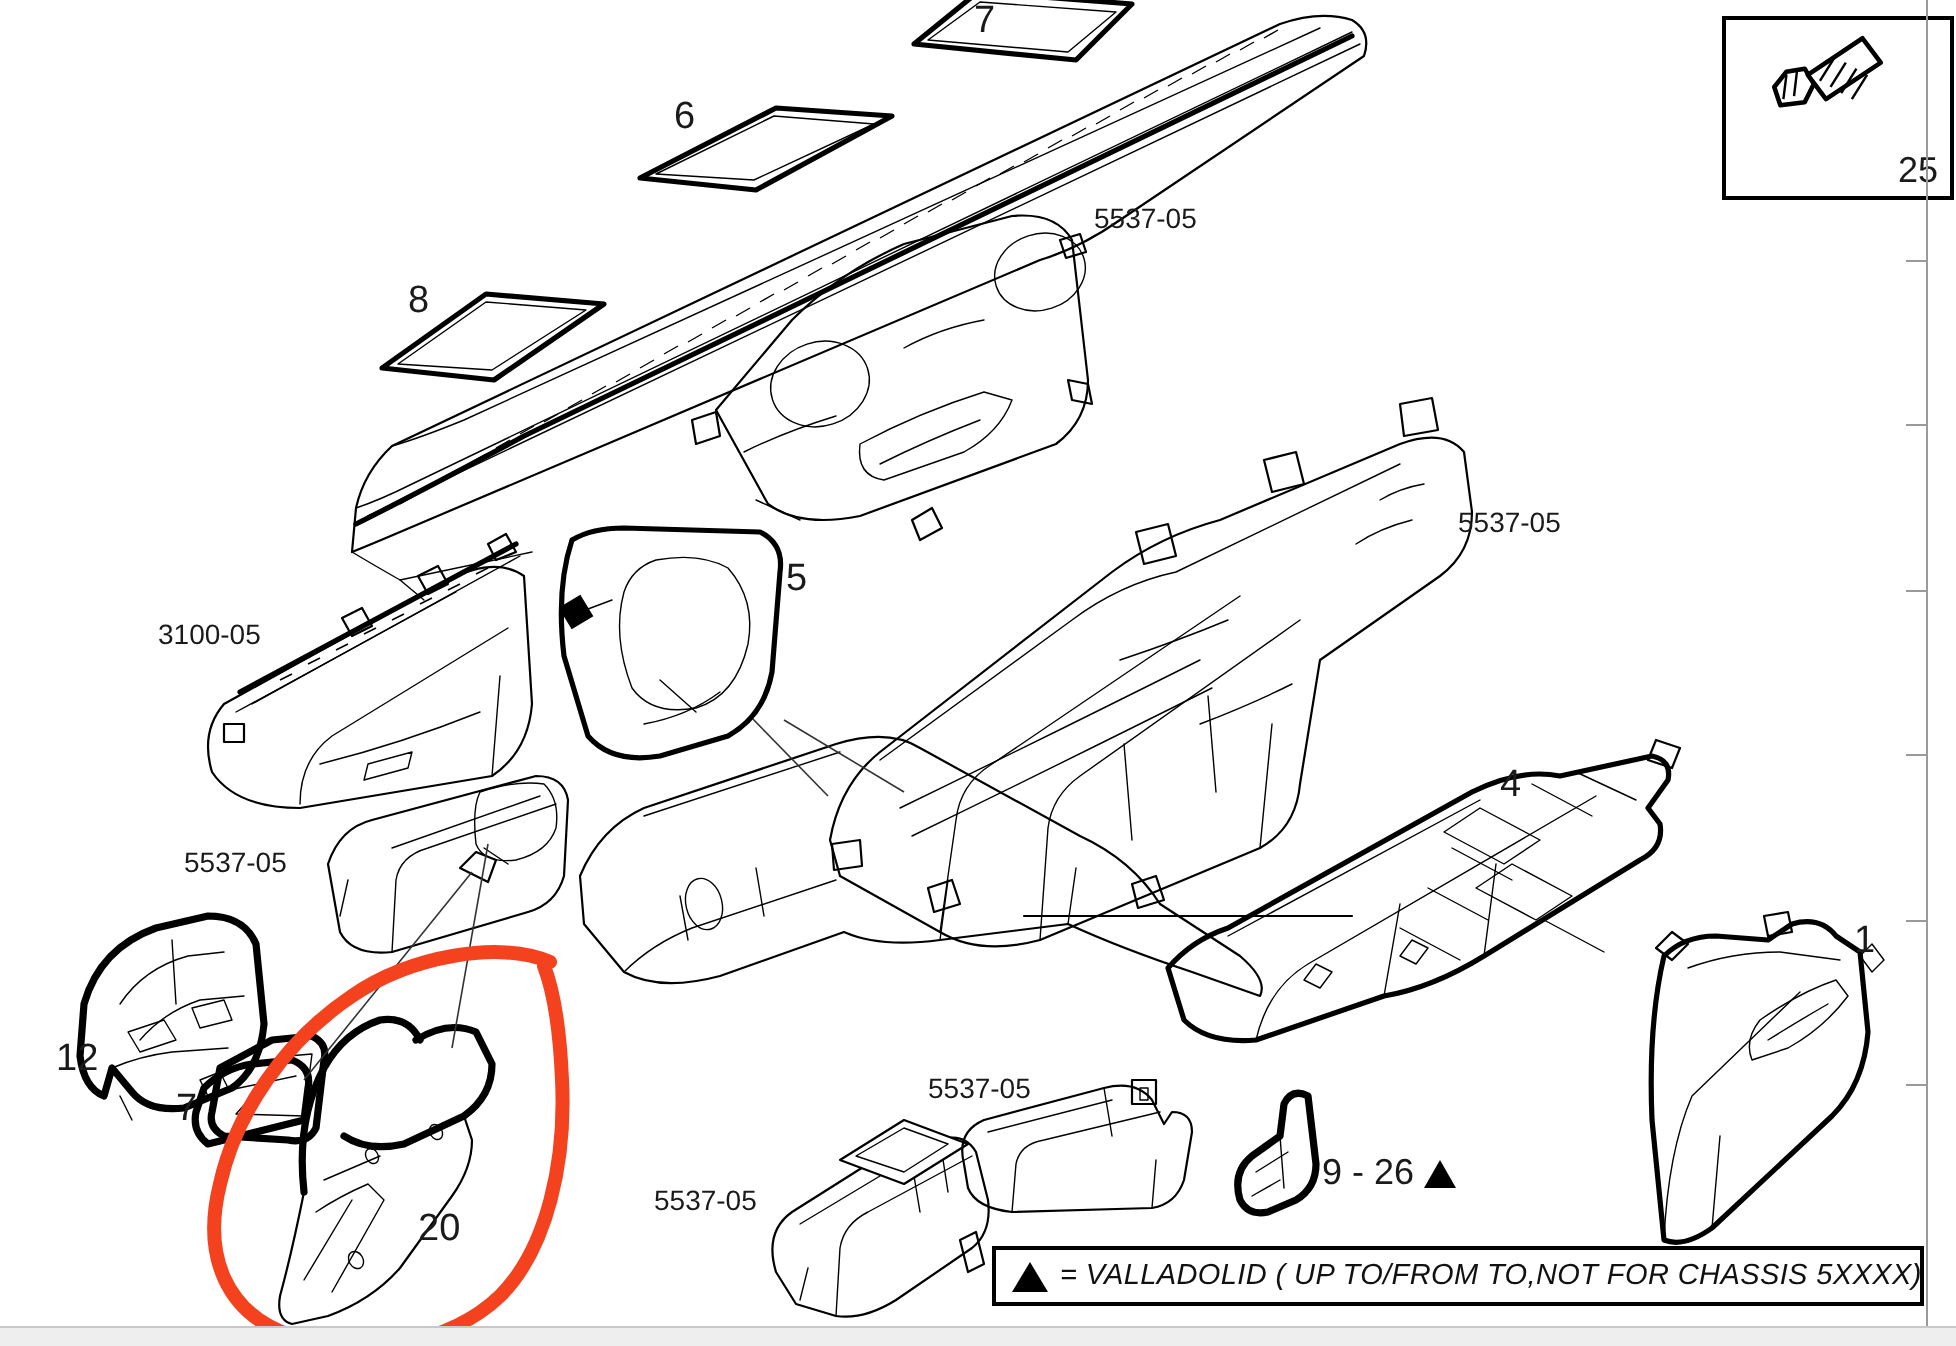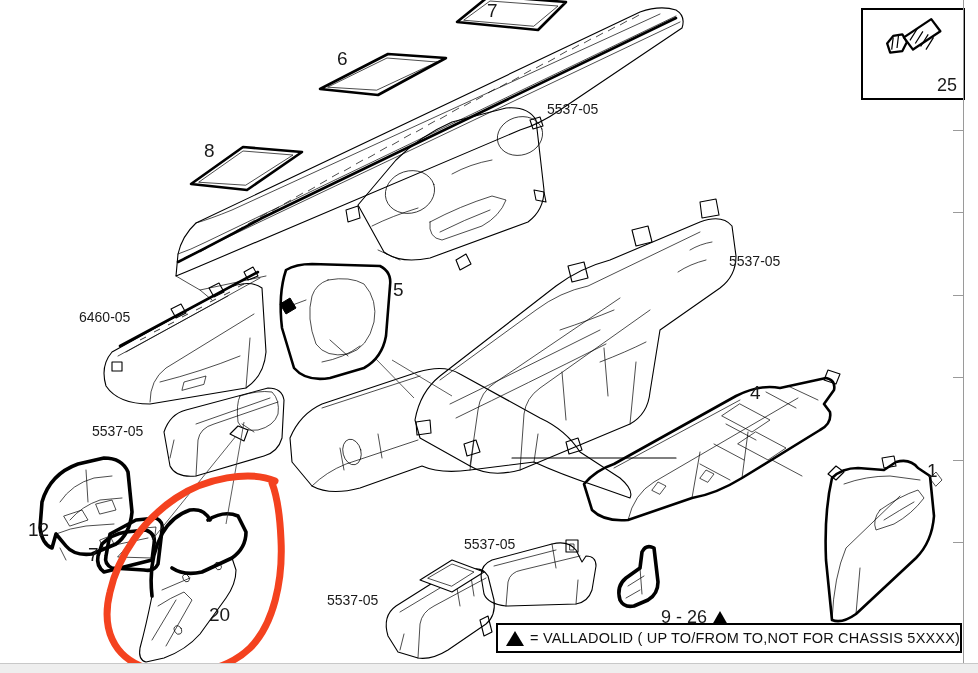--- a/index.html
+++ b/index.html
@@ -411,47 +411,47 @@
   <div class="lbl lbl-num" style="left:204px; top:140px;">8</div>
   <div class="lbl lbl-num" style="left:393px; top:279px;">5</div>
   <div class="lbl lbl-num" style="left:750px; top:382px;">4</div>
   <div class="lbl lbl-num" style="left:927px; top:460px;">1</div>
   <div class="lbl lbl-num" style="left:28px;  top:519px;">12</div>
   <div class="lbl lbl-num" style="left:88px;  top:544px;">7</div>
   <div class="lbl lbl-num" style="left:209px; top:604px;">20</div>
 
   <div class="lbl lbl-code" style="left:547px; top:101px;">5537-05</div>
   <div class="lbl lbl-code" style="left:729px; top:253px;">5537-05</div>
-  <div class="lbl lbl-code" style="left:79px;  top:309px;">6460-05</div>
+  <div class="lbl lbl-code" style="left:79px;  top:309px;">3100-05</div>
   <div class="lbl lbl-code" style="left:92px;  top:423px;">5537-05</div>
   <div class="lbl lbl-code" style="left:464px; top:536px;">5537-05</div>
   <div class="lbl lbl-code" style="left:327px; top:592px;">5537-05</div>
 
-  <div class="boxed-part" style="left:861px; top:8px; width:104px; height:92px;">
+  <div class="boxed-part" style="left:861px; top:8px; width:116px; height:92px;">
     <svg viewBox="0 0 104 92" style="width:100px; height:70px;">
       <g stroke="#000" stroke-width="3" fill="#fff" stroke-linejoin="round">
         <path d="M22 56 L18 44 L26 34 L38 32 L44 42 L38 54 Z"></path>
         <path d="M40 36 L76 12 L88 28 L52 52 Z"></path>
       </g>
       <g stroke="#000" stroke-width="1.6" fill="none">
         <path d="M48 40 L58 24 M55 44 L65 28 M62 48 L72 32 M69 52 L79 36"></path>
         <path d="M26 36 L24 52 M33 33 L31 50"></path>
       </g>
     </svg>
     <span class="box-num">25</span>
   </div>
 
-  <div class="pn-9-26" style="left:661px; top:576px;margin-top:31px;">
+  <div class="pn-9-26" style="left:661px; top:576px;">
     <span>9 - 26</span>
     <span class="tri-sm"></span>
   </div>
 
   <div class="legend-box" style="left:496px; top:623px; width:466px; height:30px;">
     <span class="tri"></span>
-    <span class="legend-text" style="margin-left:6px;">= VALLADOLID ( UP TO/FROM TO,NOT FOR CHASSIS 5XXXX)</span>
+    <span class="legend-text" style="margin-left:6px;font-style:italic;">= VALLADOLID ( UP TO/FROM TO,NOT FOR CHASSIS 5XXXX)</span>
   </div>
 
   <div class="right-rule"></div>
   <div class="tick" style="top:130px;"></div>
   <div class="tick" style="top:212px;"></div>
   <div class="tick" style="top:295px;"></div>
   <div class="tick" style="top:377px;"></div>
   <div class="tick" style="top:460px;"></div>
   <div class="tick" style="top:542px;"></div>
 

